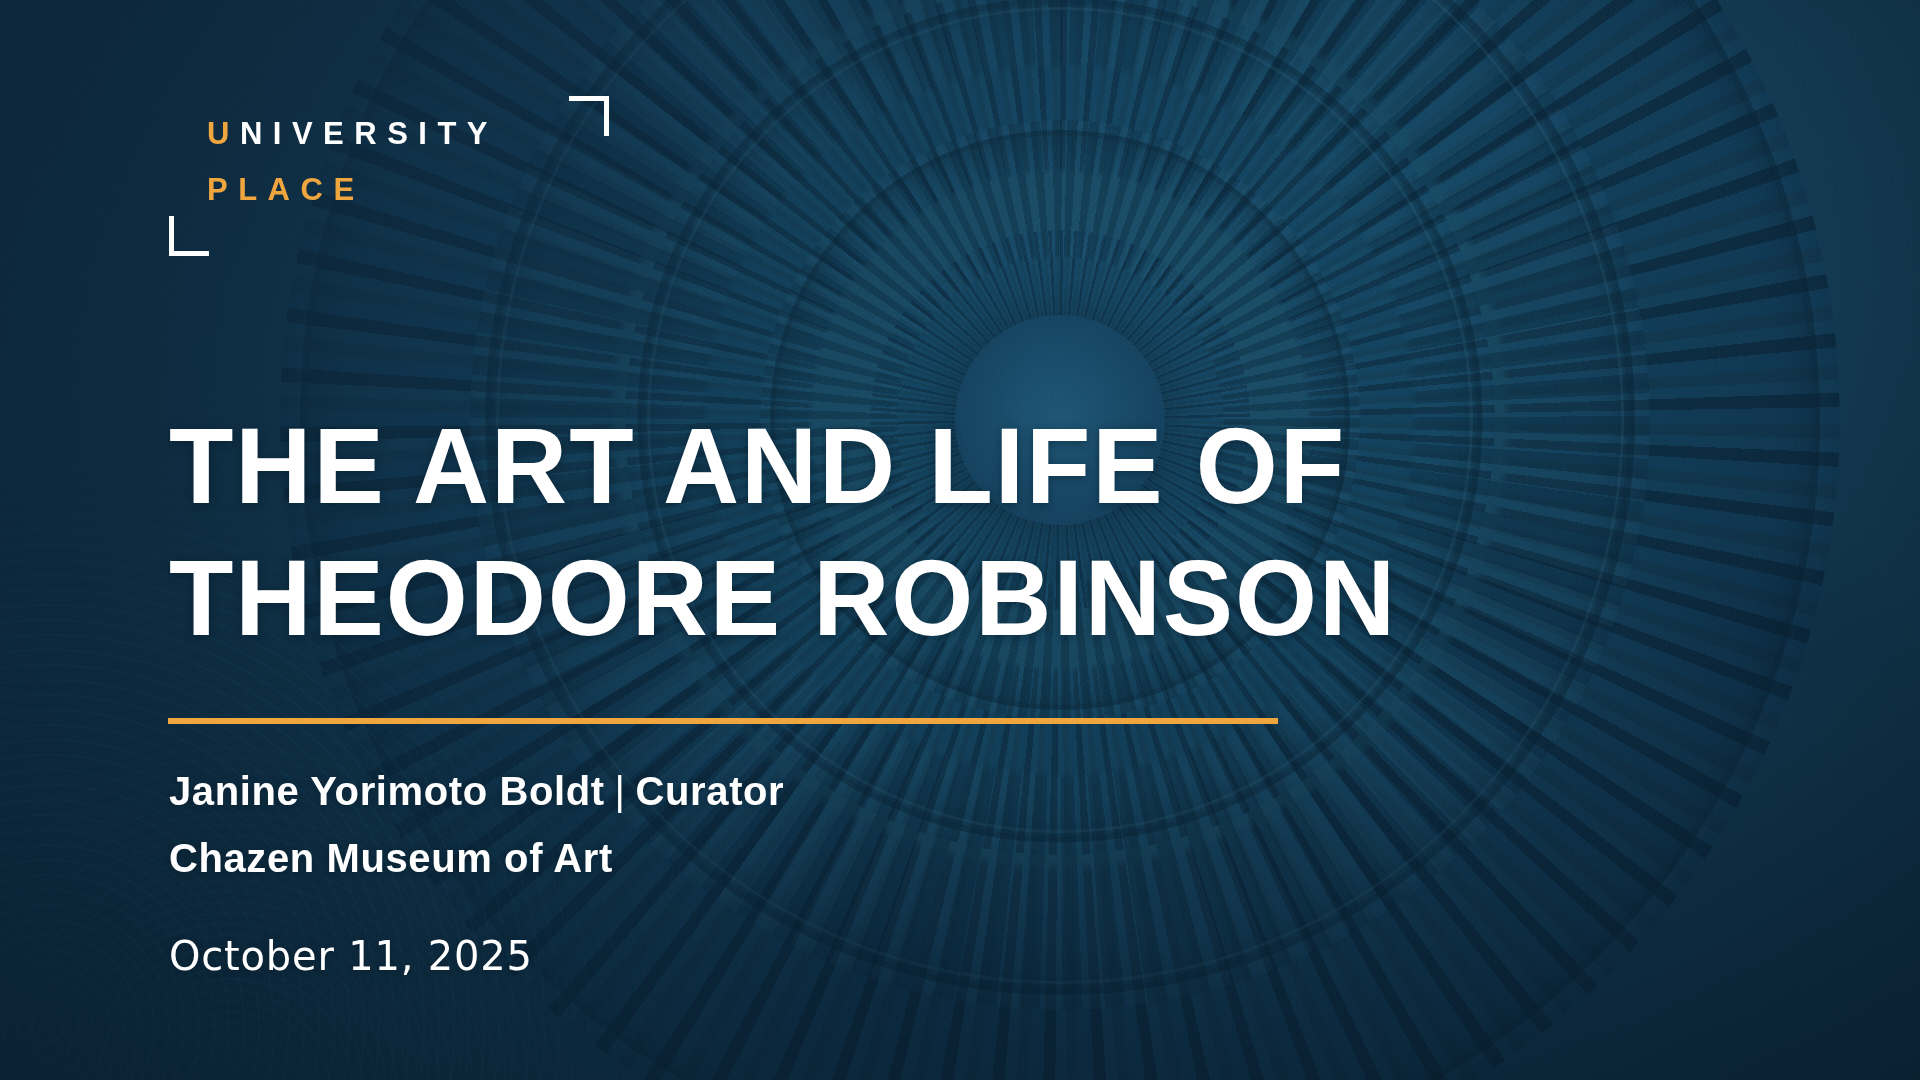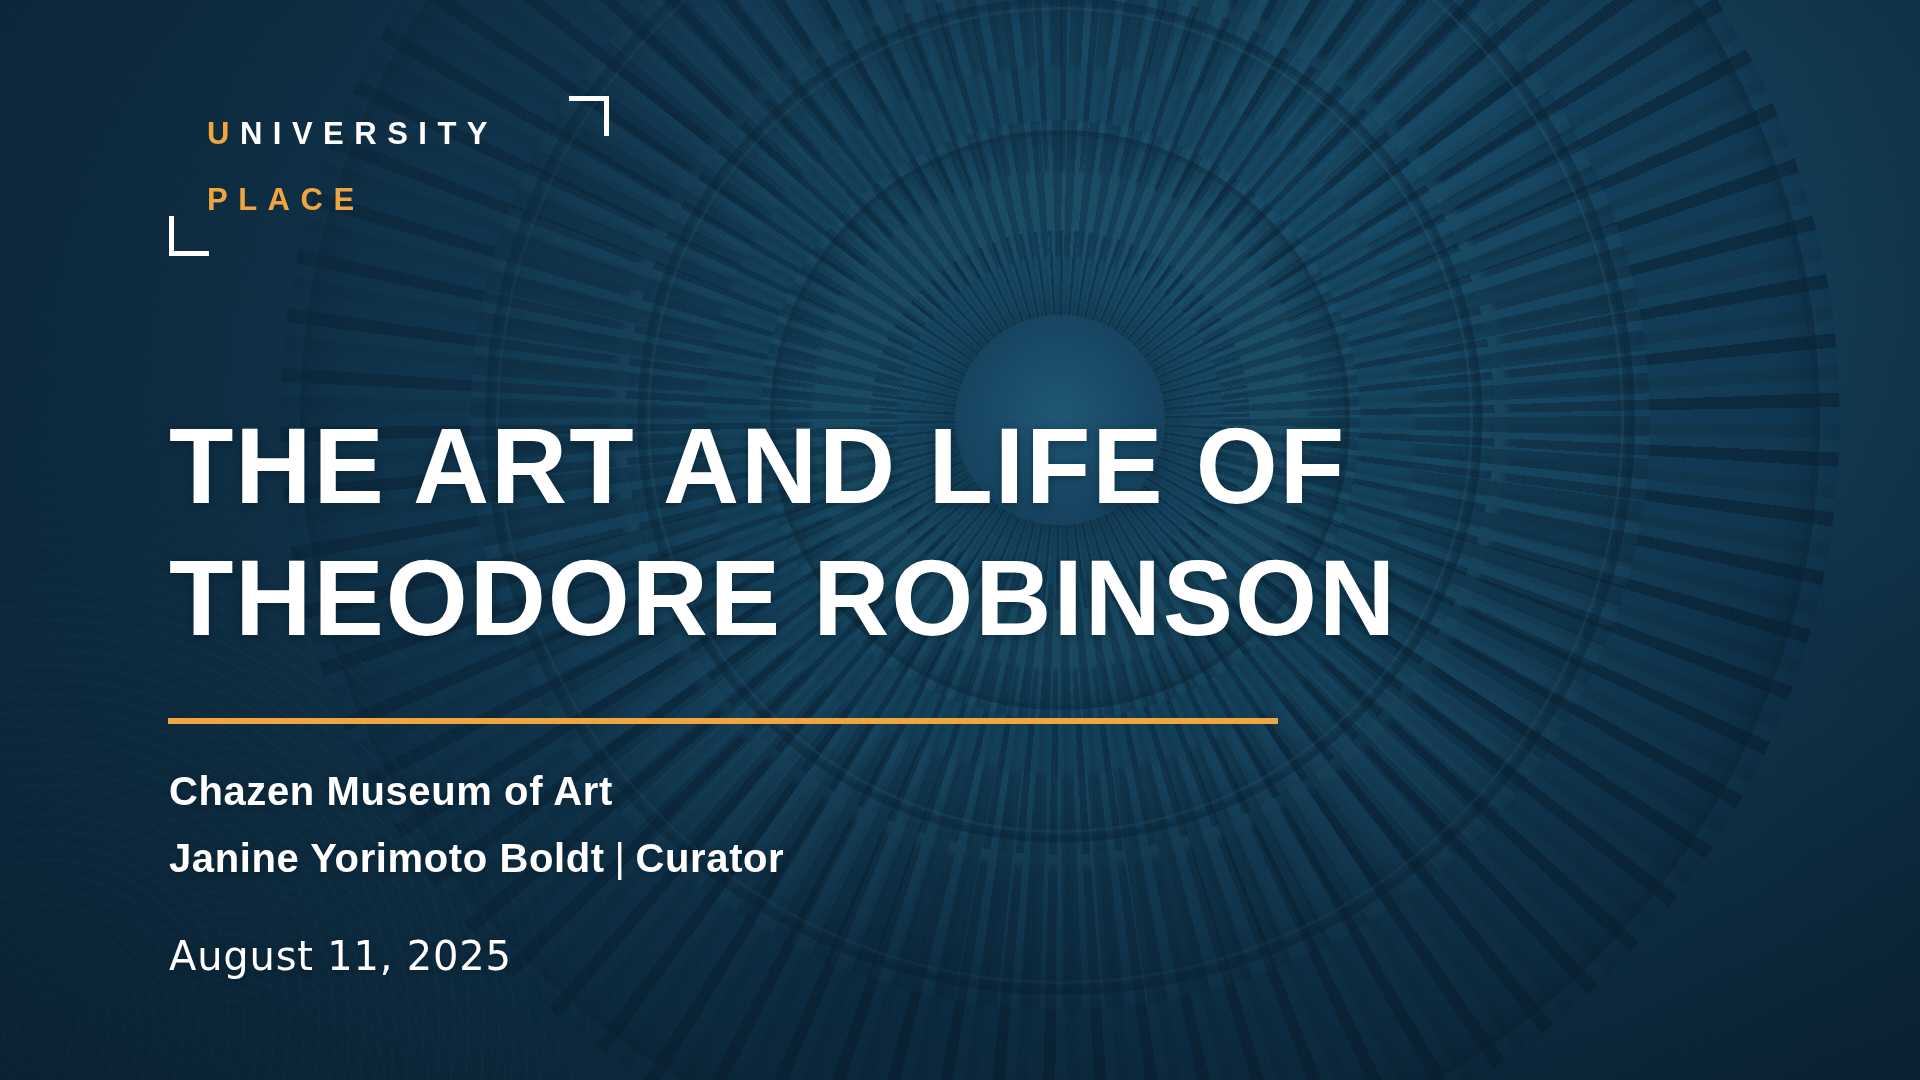--- a/index.html
+++ b/index.html
@@ -170,21 +170,21 @@
     position:absolute;
     left:38px;
     font-family:"Liberation Sans", sans-serif;
     font-weight:700;
     font-size:31px;
     letter-spacing:10.5px;
     line-height:1;
     white-space:nowrap;
   }
   .logo-l1{ top:22px; }
-  .logo-l2{ top:88px; }
+  .logo-l2{ top:78px; }
   .lg-orange{ color:#f0a63f; }
   .lg-white { color:#ffffff; }
 
   .brk{ position:absolute; }
   .brk span{ position:absolute; background:#ffffff; }
   
   .brk-tr{ right:0; top:0; width:40px; height:40px; }
   .brk-tr .h{ top:0; right:0; width:40px; height:5px; }
   .brk-tr .v{ top:0; right:0; width:5px;  height:40px; }
   
@@ -303,20 +303,20 @@
     </div>
 
     <div class="title">
       <div class="title-line">THE ART AND LIFE OF</div>
       <div class="title-line">THEODORE ROBINSON</div>
     </div>
 
     <div class="rule"></div>
 
     <div class="credits">
+      <div class="credit-line"><span>Janine Yorimoto Boldt</span><span class="credit-sep">|</span><span>Curator</span></div>
       <div class="credit-line">Chazen Museum of Art</div>
-      <div class="credit-line"><span>Janine Yorimoto Boldt</span><span class="credit-sep">|</span><span>Curator</span></div>
     </div>
 
-    <div class="date">August 11, 2025</div>
+    <div class="date">October 11, 2025</div>
 
   </div>
 </div>
 
 </body></html>

